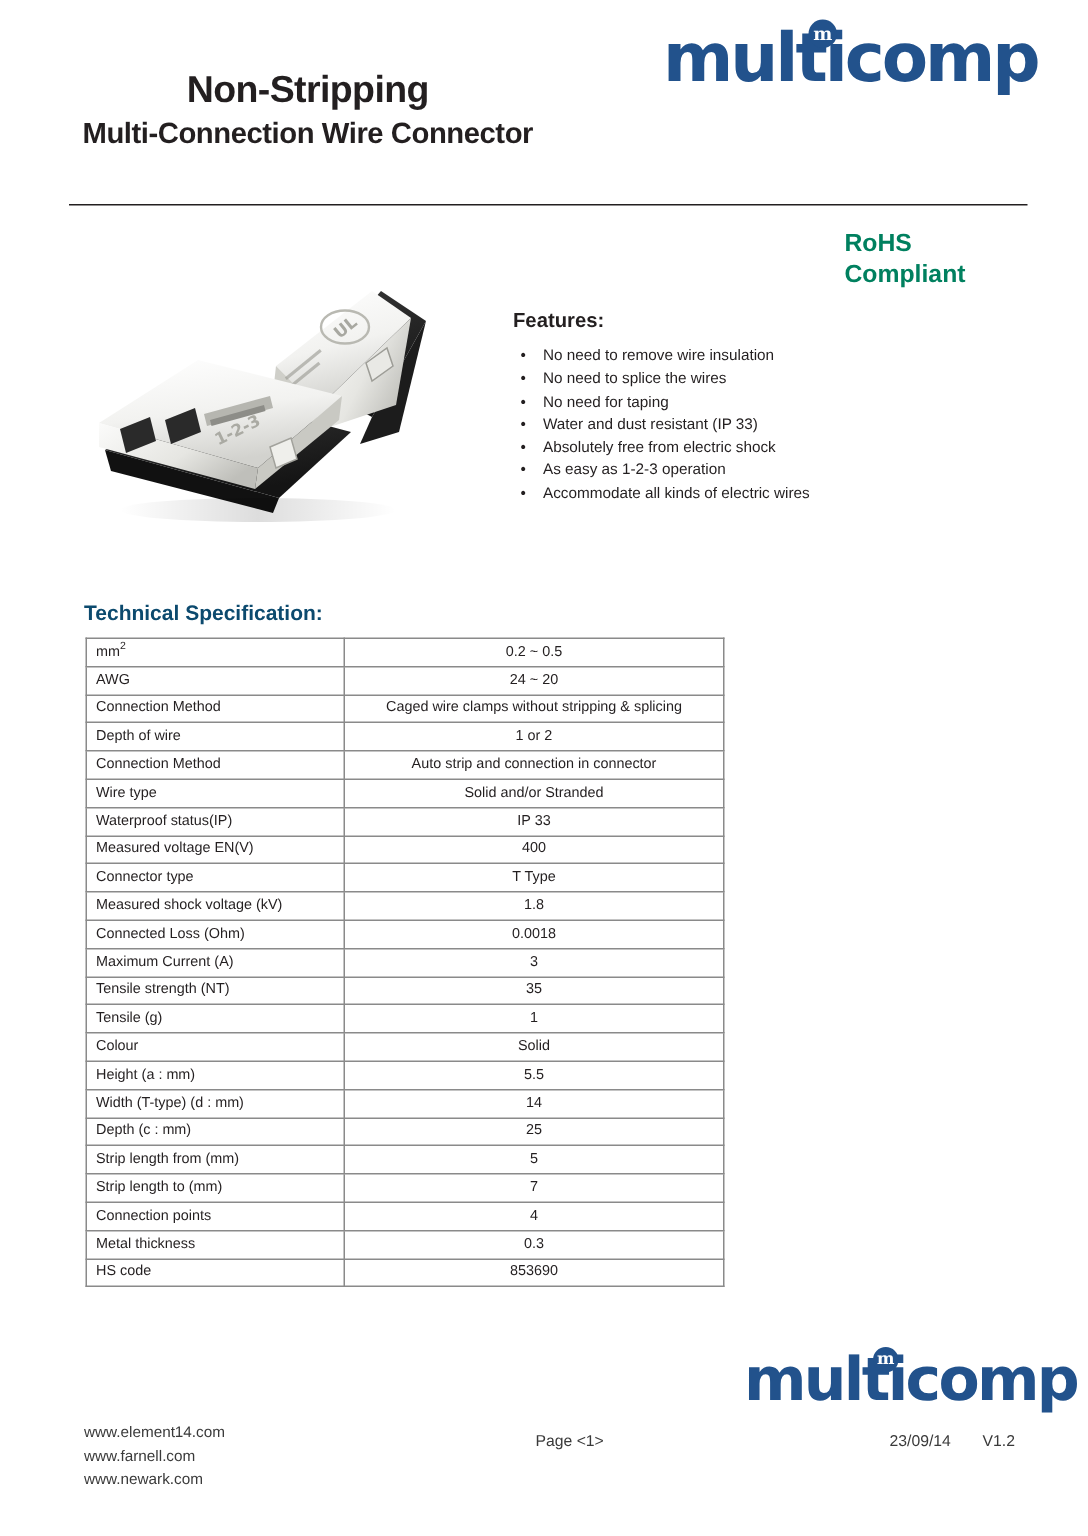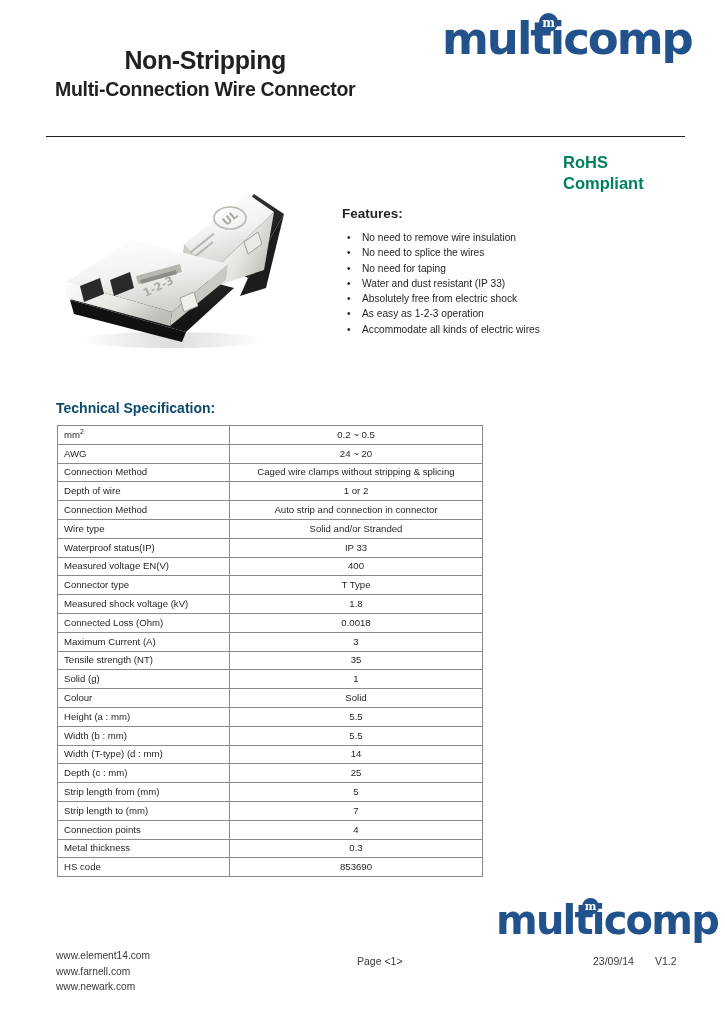--- a/index.html
+++ b/index.html
@@ -414,33 +414,29 @@
         </tr>
         <tr>
           <td class="c-param">Maximum Current (A)</td>
           <td class="c-value">3</td>
         </tr>
         <tr>
           <td class="c-param">Tensile strength (NT)</td>
           <td class="c-value">35</td>
         </tr>
         <tr>
-          <td class="c-param">Solid (g)</td>
+          <td class="c-param">Tensile (g)</td>
           <td class="c-value">1</td>
         </tr>
         <tr>
           <td class="c-param">Colour</td>
           <td class="c-value">Solid</td>
         </tr>
         <tr>
           <td class="c-param">Height (a : mm)</td>
-          <td class="c-value">5.5</td>
-        </tr>
-        <tr>
-          <td class="c-param">Width (b : mm)</td>
           <td class="c-value">5.5</td>
         </tr>
         <tr>
           <td class="c-param">Width (T-type) (d : mm)</td>
           <td class="c-value">14</td>
         </tr>
         <tr>
           <td class="c-param">Depth (c : mm)</td>
           <td class="c-value">25</td>
         </tr>

